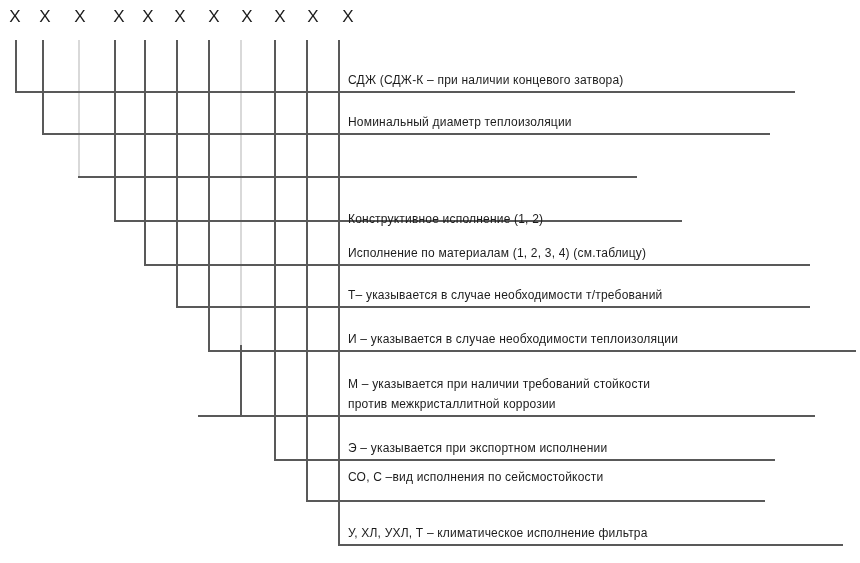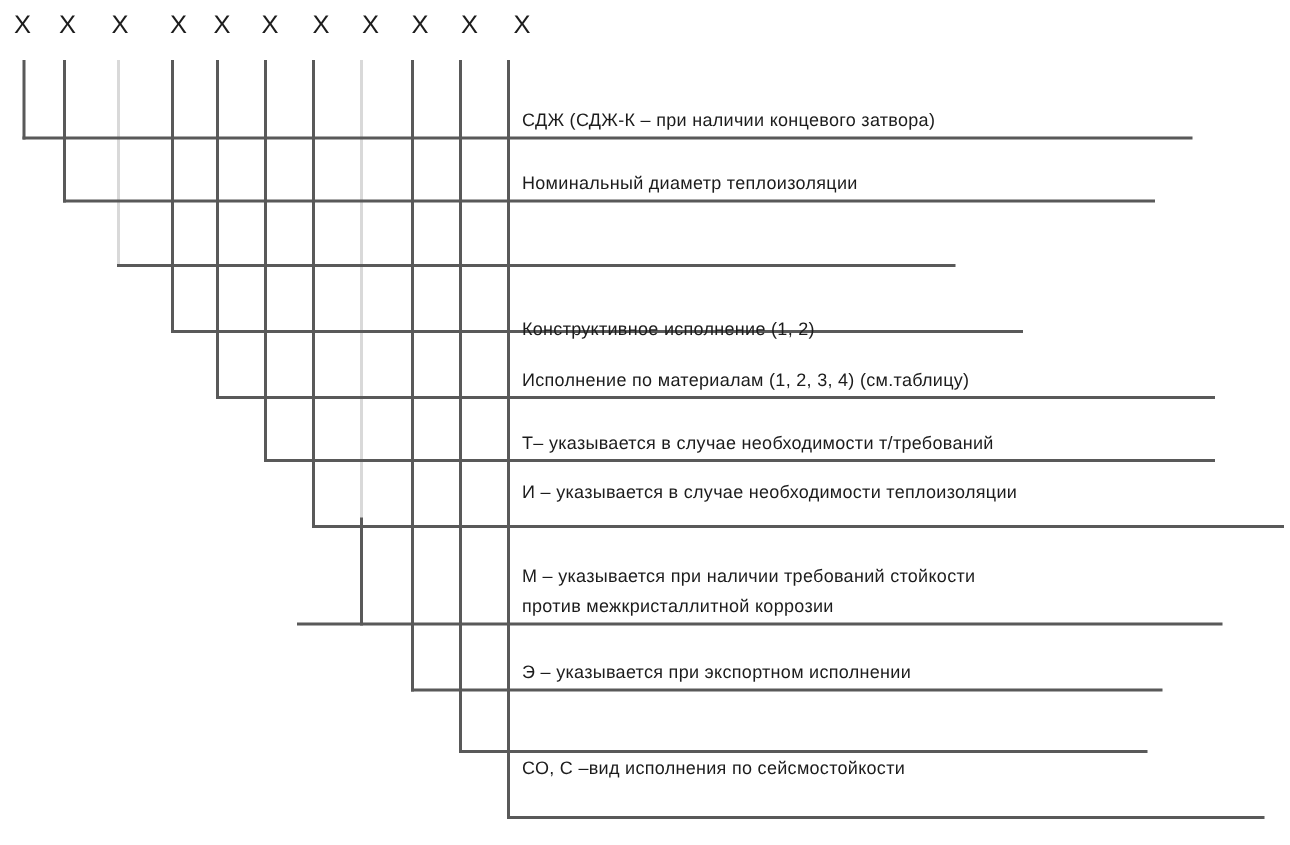--- a/index.html
+++ b/index.html
@@ -82,18 +82,19 @@
     <div class="hline" style="left: 208px; top: 350px; width: 648px;"></div>
     <div class="hline" style="left: 198px; top: 415px; width: 617px;"></div>
     <div class="hline" style="left: 274px; top: 459px; width: 501px;"></div>
     <div class="hline" style="left: 306px; top: 500px; width: 459px;"></div>
     <div class="hline" style="left: 338px; top: 544px; width: 505px;"></div>
     <div class="label" style="left: 348px; top: 70px;">СДЖ (СДЖ-К – при наличии концевого затвора)</div>
     <div class="label" style="left: 348px; top: 112px;">Номинальный диаметр теплоизоляции</div>
     <div class="label" style="left: 348px; top: 209px;">Конструктивное исполнение (1, 2)</div>
     <div class="label" style="left: 348px; top: 243px;">Исполнение по материалам (1, 2, 3, 4) (см.таблицу)</div>
     <div class="label" style="left: 348px; top: 285px;">Т– указывается в случае необходимости т/требований</div>
-    <div class="label" style="left: 348px; top: 318px; text-align: center;">И – указывается в случае необходимости теплоизоляции</div>
+    <div class="label" style="left: 348px; top: 329px; text-align: center;">И – указывается в случае необходимости теплоизоляции</div>
     <div class="label" style="left: 348px; top: 374px;">М – указывается при наличии требований стойкости
 против межкристаллитной коррозии</div>
     <div class="label" style="left: 348px; top: 438px;">Э – указывается при экспортном исполнении</div>
-    <div class="label" style="left: 348px; top: 502px;">СО, С –вид исполнения по сейсмостойкости</div>
+    <div class="label" style="left: 348px; top: 467px;">СО, С –вид исполнения по сейсмостойкости</div>
+    <div class="label" style="left: 348px; top: 523px;">У, ХЛ, УХЛ, Т – климатическое исполнение фильтра</div>
   </div>
 
 </body></html>

